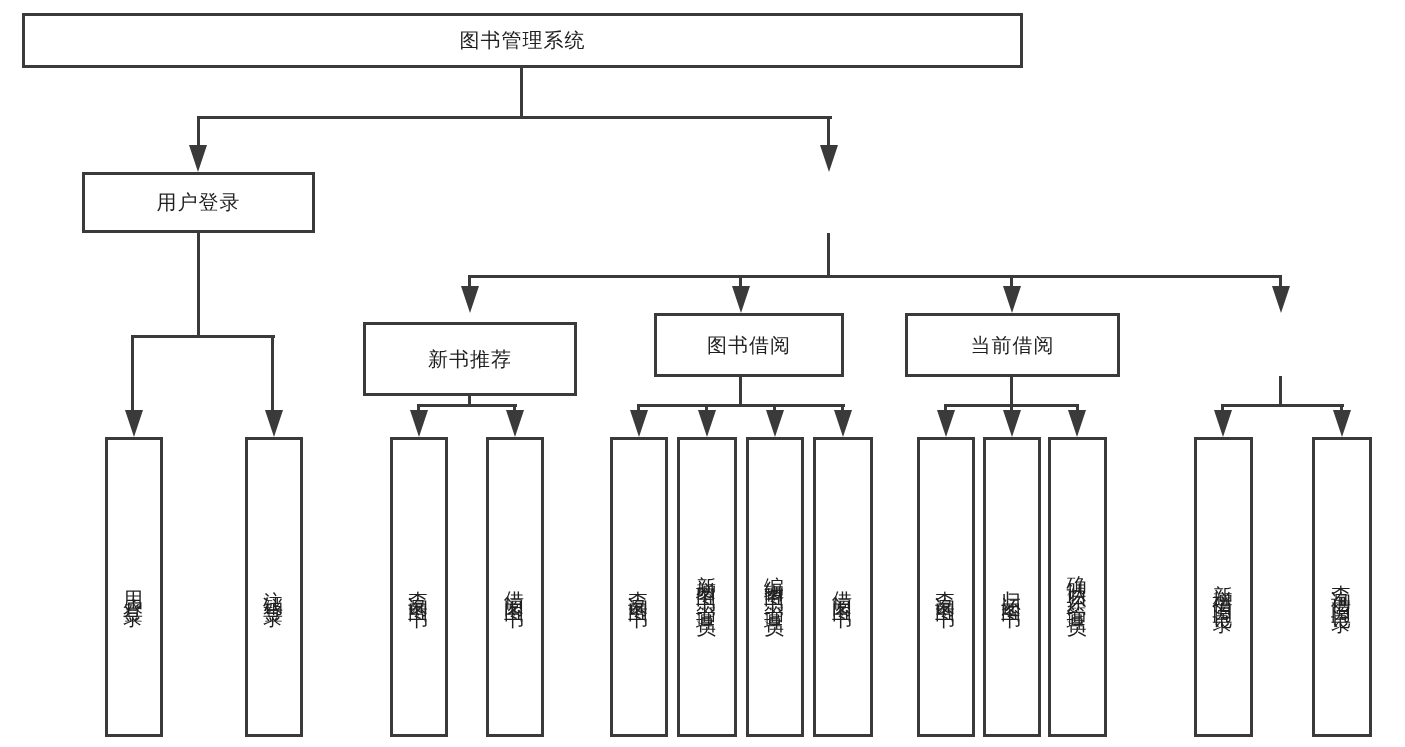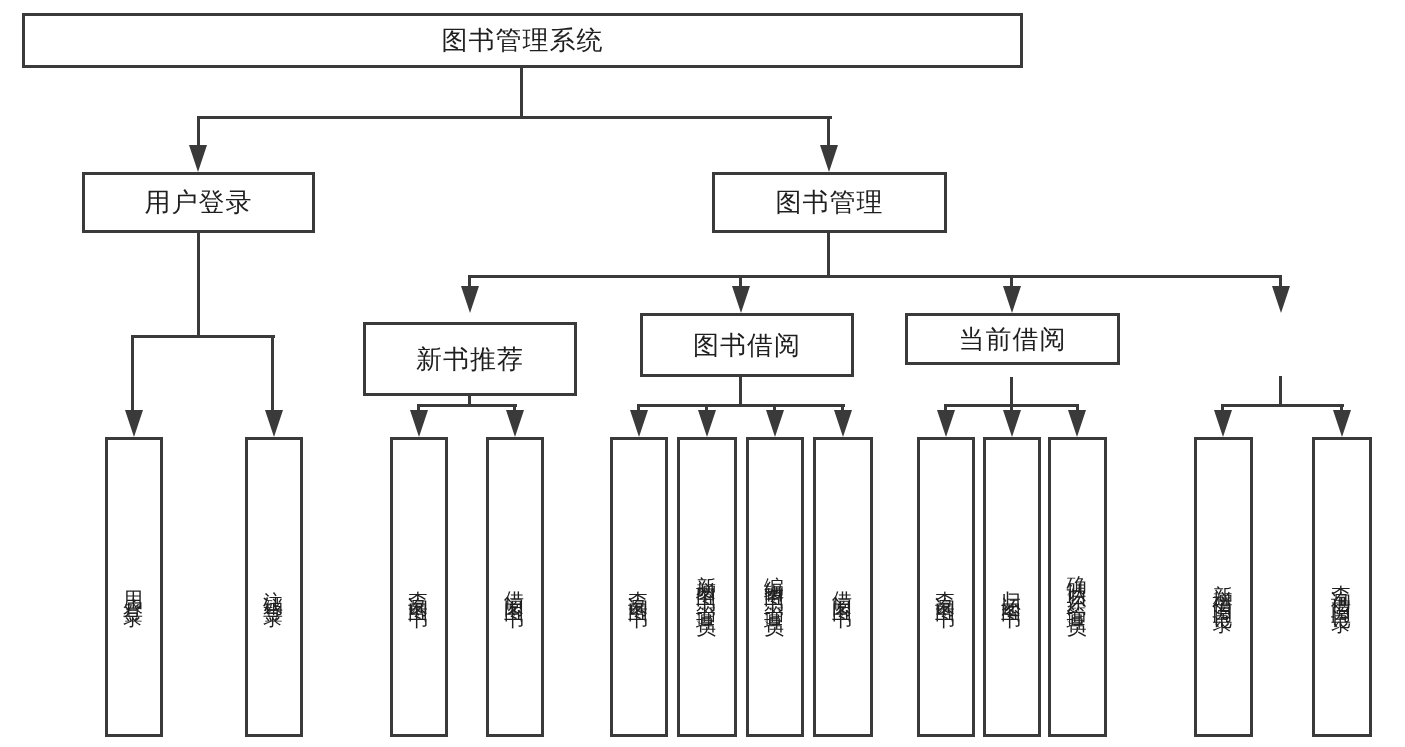--- a/index.html
+++ b/index.html
@@ -15,21 +15,21 @@
     font-family:"Liberation Sans", sans-serif;
     color:var(--text);
     overflow:hidden;
   }
   .node{
     position:absolute;
     box-sizing:border-box;
     border:3px solid var(--line);
     background:#fff;
     display:flex;align-items:center;justify-content:center;
-    font-size:26px;
+    font-size:20px;
     letter-spacing:1px;
     z-index:2;
   }
   .vnode{
     position:absolute;
     box-sizing:border-box;
     border:3px solid var(--line);
     background:#fff;
     z-index:2;
   }
@@ -71,23 +71,20 @@
   <div class="lv" style="left:520px;top:68px;height:51px"></div>
   <div class="lh" style="left:197px;top:116px;width:635px"></div>
   <div class="lv" style="left:197px;top:116px;height:34px"></div>
   <div class="lv" style="left:827px;top:116px;height:34px"></div>
   <div class="arrow" style="left:189px;top:145px"></div>
   <div class="arrow" style="left:820px;top:145px"></div>
 
   <div class="node" style="left:82px;top:172px;width:233px;height:61px">
     <span>用户登录</span>
   </div>
-  <div class="node" style="left:712px;top:172px;width:235px;height:61px">
-    <span>图书管理</span>
-  </div>
 
   <div class="lv" style="left:197px;top:233px;height:105px"></div>
   <div class="lh" style="left:131px;top:335px;width:144px"></div>
   <div class="lv" style="left:131px;top:335px;height:80px"></div>
   <div class="lv" style="left:271px;top:335px;height:80px"></div>
   <div class="arrow" style="left:125px;top:410px"></div>
   <div class="arrow" style="left:265px;top:410px"></div>
 
   <div class="lv" style="left:827px;top:233px;height:45px"></div>
   <div class="lh" style="left:468px;top:275px;width:814px"></div>
@@ -96,24 +93,24 @@
   <div class="lv" style="left:1010px;top:275px;height:20px"></div>
   <div class="lv" style="left:1279px;top:275px;height:20px"></div>
   <div class="arrow" style="left:461px;top:286px"></div>
   <div class="arrow" style="left:732px;top:286px"></div>
   <div class="arrow" style="left:1003px;top:286px"></div>
   <div class="arrow" style="left:1272px;top:286px"></div>
 
   <div class="node" style="left:363px;top:322px;width:214px;height:74px">
     <span>新书推荐</span>
   </div>
-  <div class="node" style="left:640px;top:313px;width:214px;height:64px">
+  <div class="node" style="left:654px;top:313px;width:190px;height:64px">
     <span>图书借阅</span>
   </div>
-  <div class="node" style="left:905px;top:313px;width:215px;height:52px">
+  <div class="node" style="left:905px;top:313px;width:215px;height:64px">
     <span>当前借阅</span>
   </div>
 
   <div class="lv" style="left:468px;top:377px;height:30px"></div>
   <div class="lh" style="left:417px;top:404px;width:100px"></div>
   <div class="lv" style="left:417px;top:404px;height:12px"></div>
   <div class="lv" style="left:513px;top:404px;height:12px"></div>
   <div class="arrow" style="left:410px;top:410px"></div>
   <div class="arrow" style="left:506px;top:410px"></div>
 

